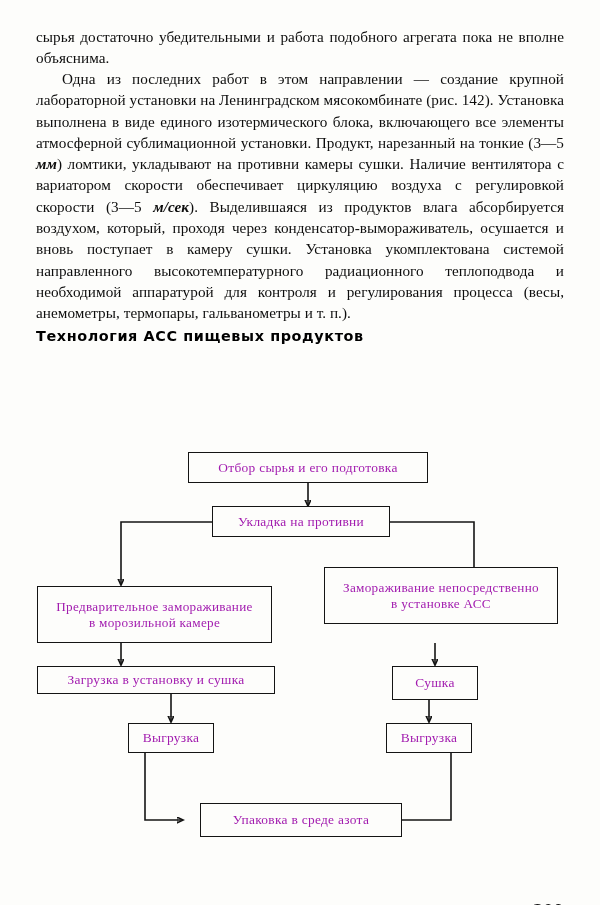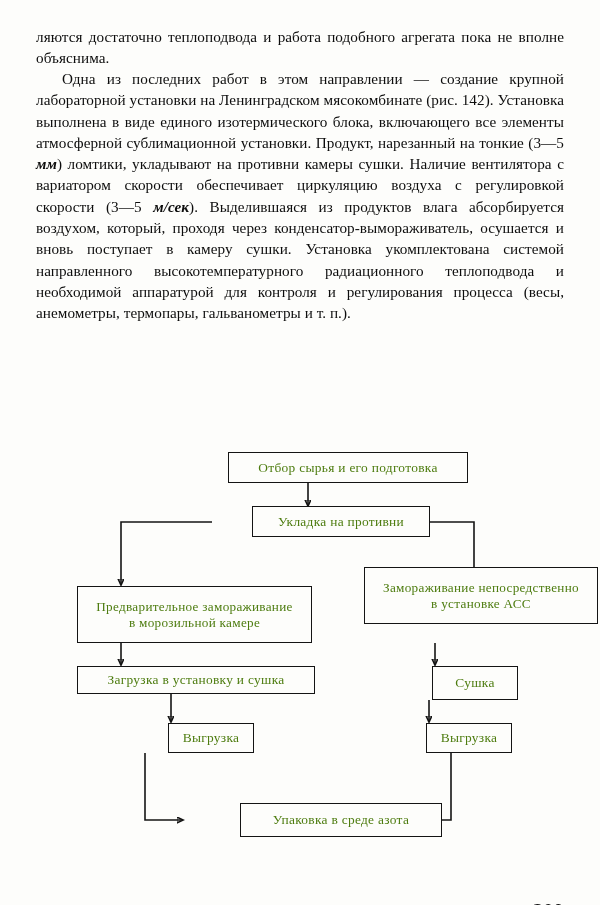--- a/index.html
+++ b/index.html
@@ -73,24 +73,23 @@
     box-sizing: border-box;
     border: 1.6px solid #141414;
     background: #fdfdfb;
     display: flex;
     align-items: center;
     justify-content: center;
     text-align: center;
     font-family: "Liberation Serif", "DejaVu Serif", serif;
     font-size: 13.4px;
     line-height: 16px;
-    color: #4d7c0f;
+    color: #a21caf;
     letter-spacing: 0.3px;
     padding: 2px 6px;
-    margin-left: 40px;
   }
   .node.two-line { font-size: 13.2px; line-height: 15.5px; }
 
   svg.wires {
     position: absolute;
     left: 0; top: 0;
     width: 600px; height: 905px;
     pointer-events: none;
   }
   svg.wires line, svg.wires path {
@@ -98,27 +97,28 @@
     stroke-width: 1.6;
     fill: none;
   }
 </style>
 </head>
 <body>
 
 <div id="page">
 
   <div class="textblock" style="top:26px;">
-    <p>ляются   достаточно теплоподвода и работа   подобного агрегата пока не вполне объяснима.</p>
+    <p>сырья   достаточно убедительными и работа   подобного агрегата пока не вполне объяснима.</p>
   </div>
 
   <div class="textblock" style="top:68px;">
     <p class="indent"><span>Одна из последних работ  в  этом направлении — создание крупной лабораторной установки на Ленинградском мясокомбинате (рис. 142). Установка выполнена в виде единого изотермического блока, включающего все элементы атмосферной сублимационной установки. Продукт, нарезанный на тонкие (3—5 </span><span class="ital">мм</span><span>) ломтики, укладывают на противни камеры сушки. Наличие вентилятора с вариатором скорости обеспечивает циркуляцию воздуха с регулировкой скорости (3—5 </span><span class="ital">м/сек</span><span>). Выделившаяся из продуктов влага абсорбируется  воздухом,  который, проходя через конденсатор-вымораживатель, осушается и вновь поступает в камеру сушки. Установка укомплектована системой направленного высокотемпературного радиационного теплоподвода и необходимой аппаратурой для контроля и регулирования процесса (весы, анемометры, термопары, гальванометры и т. п.).</span></p>
   </div>
 
+  <div class="section-heading">Технология АСС пищевых продуктов</div>
 
 
   <div id="flow">
 
     <svg class="wires" viewBox="0 0 600 905">
       <defs>
         <marker id="ah" markerWidth="8" markerHeight="8" refX="6.4" refY="3" orient="auto" markerUnits="userSpaceOnUse">
           <path d="M0,0 L6.6,3 L0,6 z" fill="#141414" stroke="none"></path>
         </marker>
       </defs>

